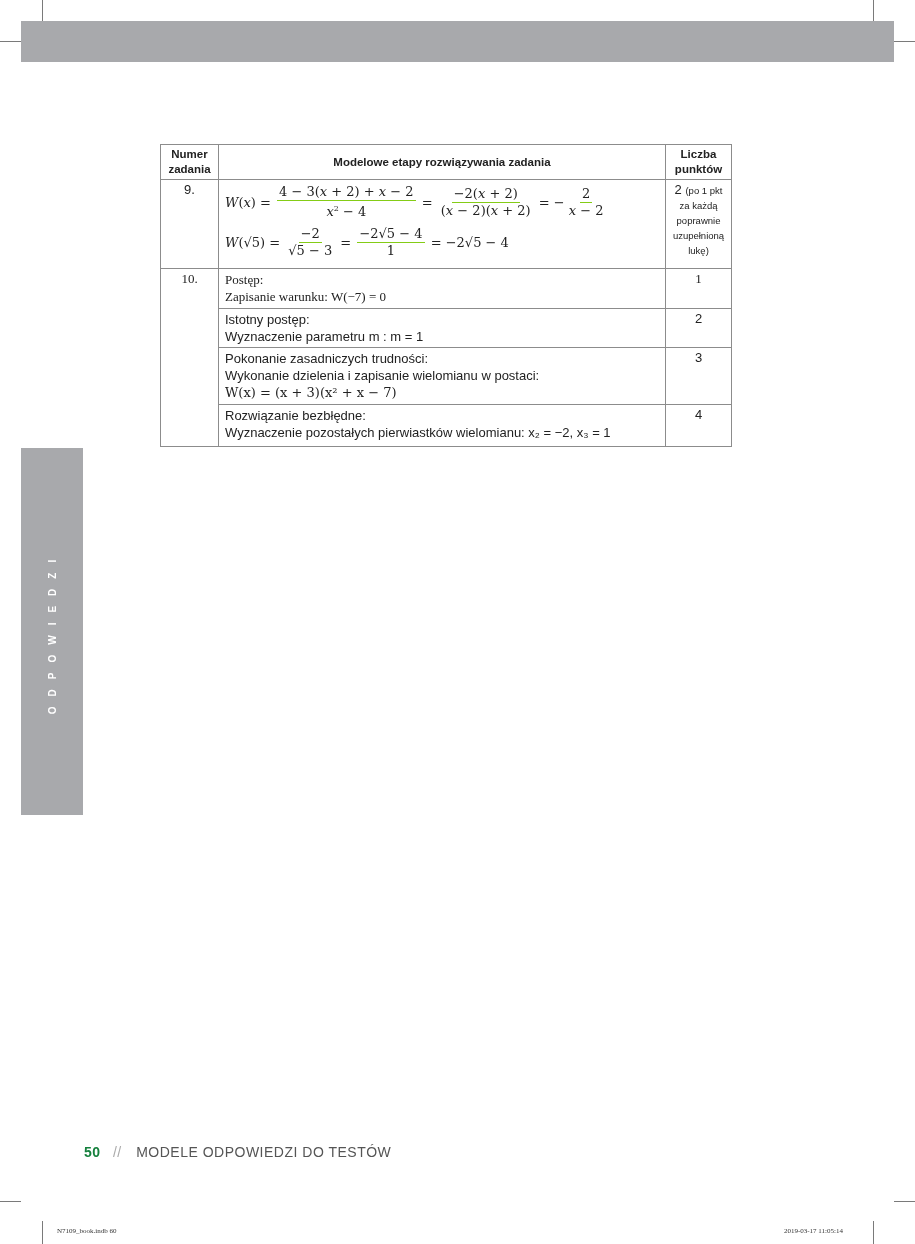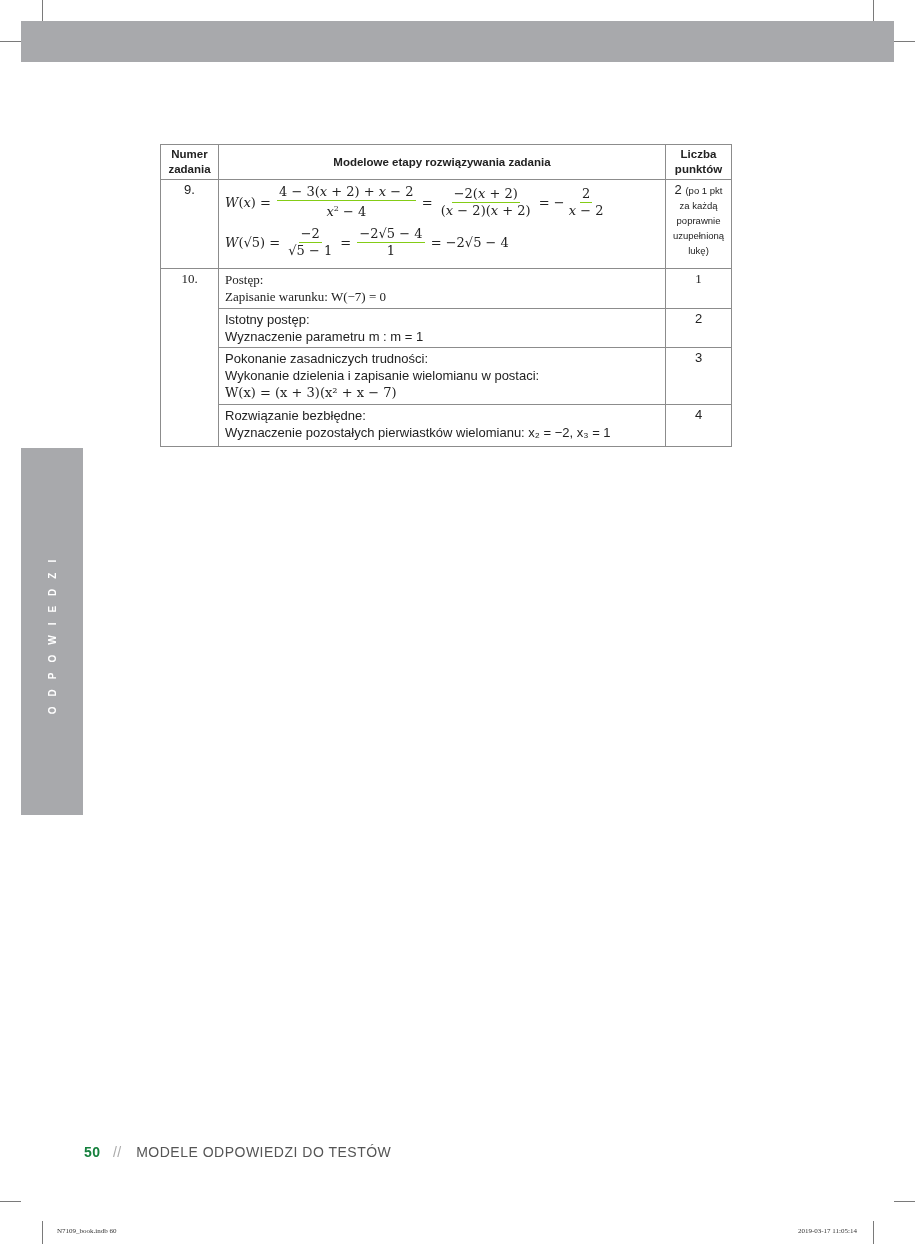--- a/index.html
+++ b/index.html
@@ -71,21 +71,21 @@
         &nbsp;=&nbsp;−
         <span class="frac">
               <span class="num">2</span>
               <span class="den"><span class="mi">x</span> − 2</span>
             </span>
       </div>
       <div class="eqline math">
         <span class="mi">W</span>(√5)&nbsp;=&nbsp;
         <span class="frac">
               <span class="num">−2</span>
-              <span class="den">√5 − 1</span>
+              <span class="den">√5 − 3</span>
             </span>
         &nbsp;=&nbsp;
         <span class="frac">
               <span class="num">−2√5 − 4</span>
               <span class="den">1</span>
             </span>
         &nbsp;=&nbsp;−2√5 − 4
       </div>
     </td>
     <td class="c3">
@@ -127,13 +127,13 @@
 </tbody>
   </table>
 
 <div class="footer">
   <span class="pg">50</span>
   <span class="sep">//</span>
   <span>MODELE ODPOWIEDZI DO TESTÓW</span>
 </div>
 
 <div class="slug" style="left:57px;">N7109_book.indb   60</div>
-<div class="slug" style="right:58px;">2019-03-17   11:05:14</div>
+<div class="slug" style="right:72px;">2019-03-17   11:05:14</div>
 
 </body></html>

